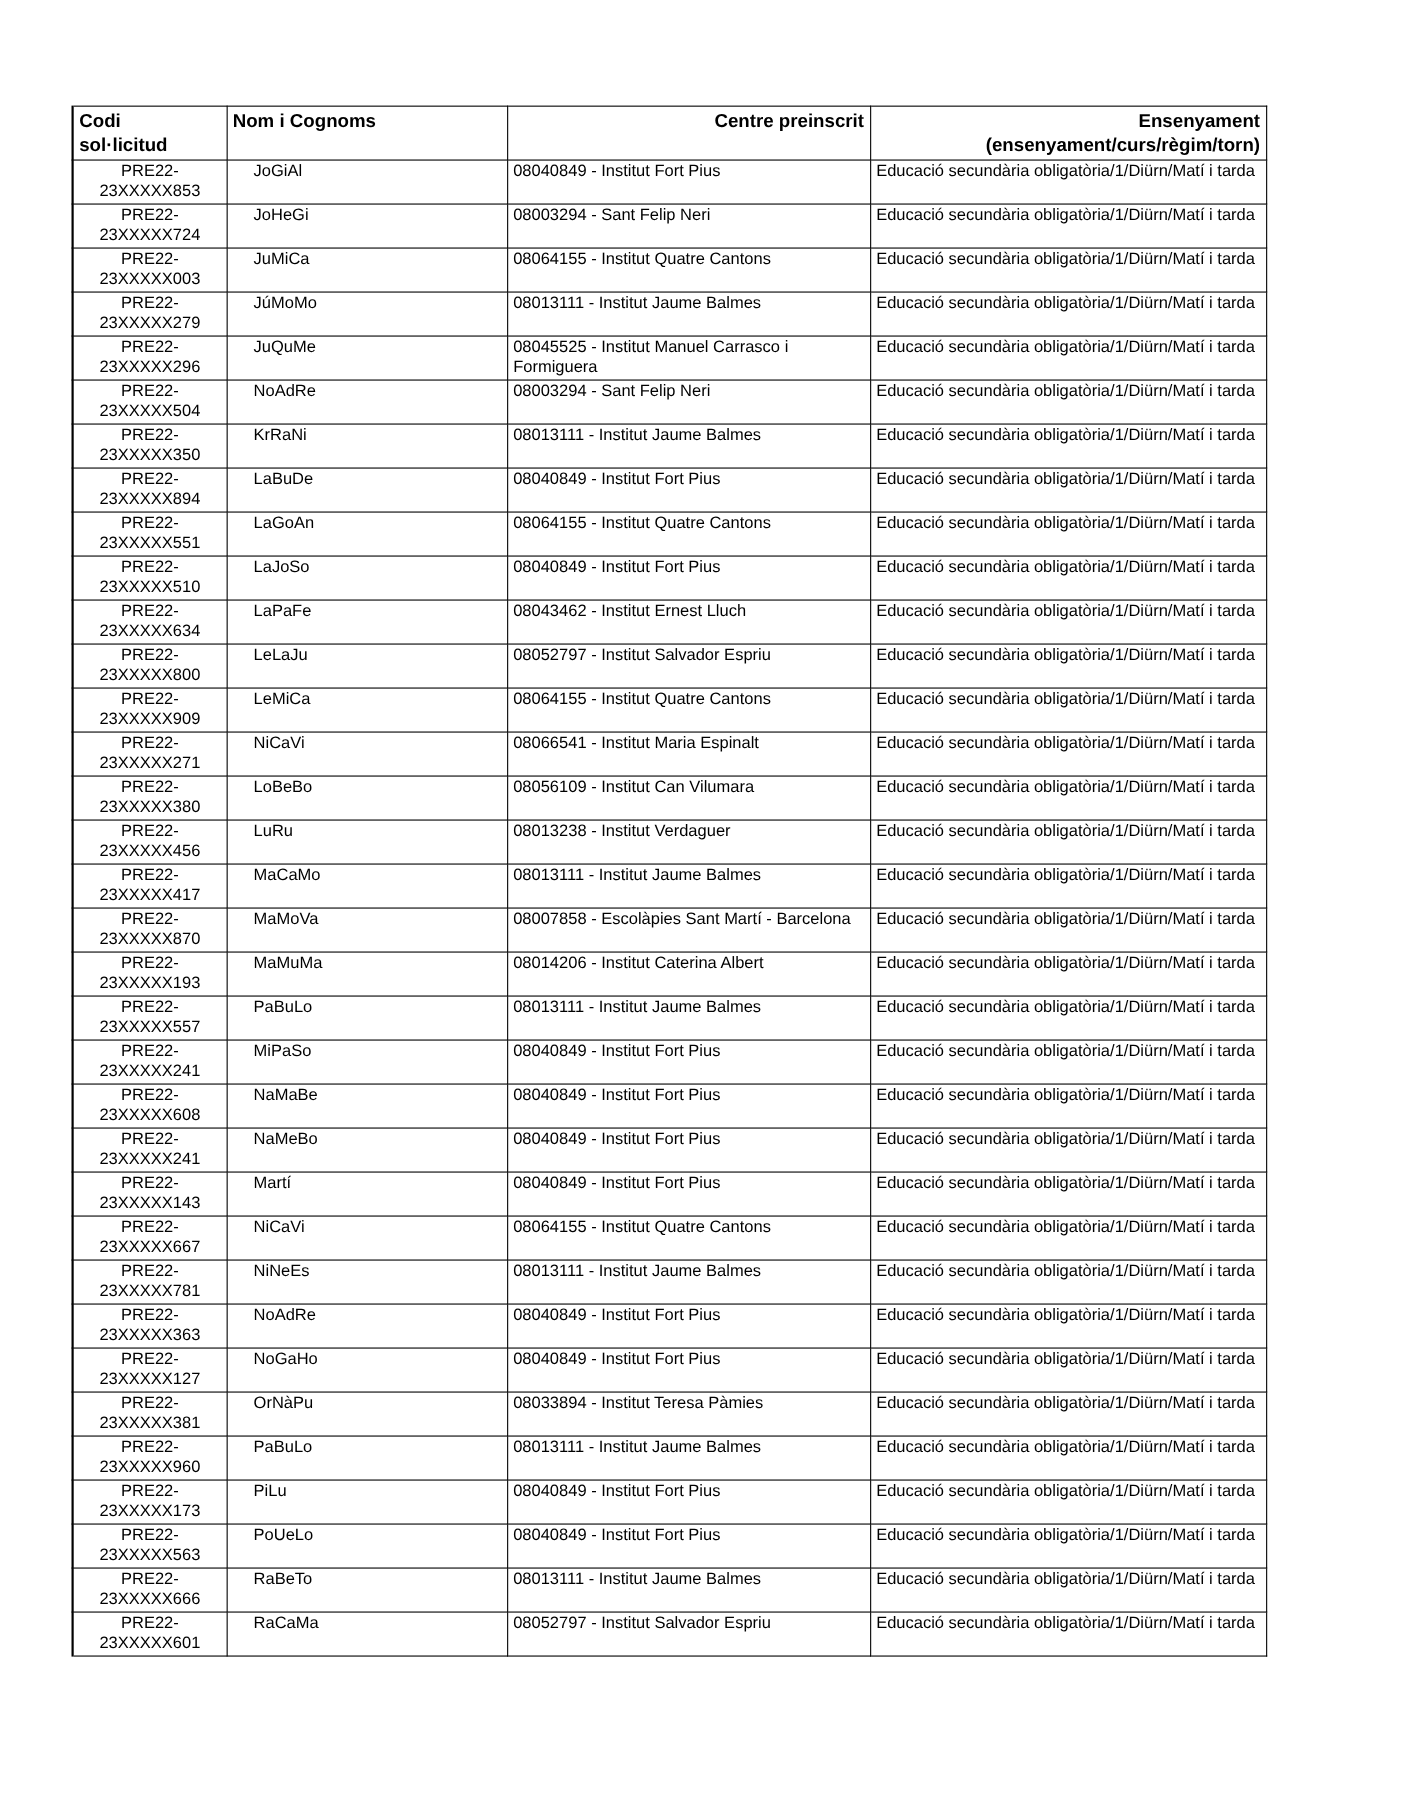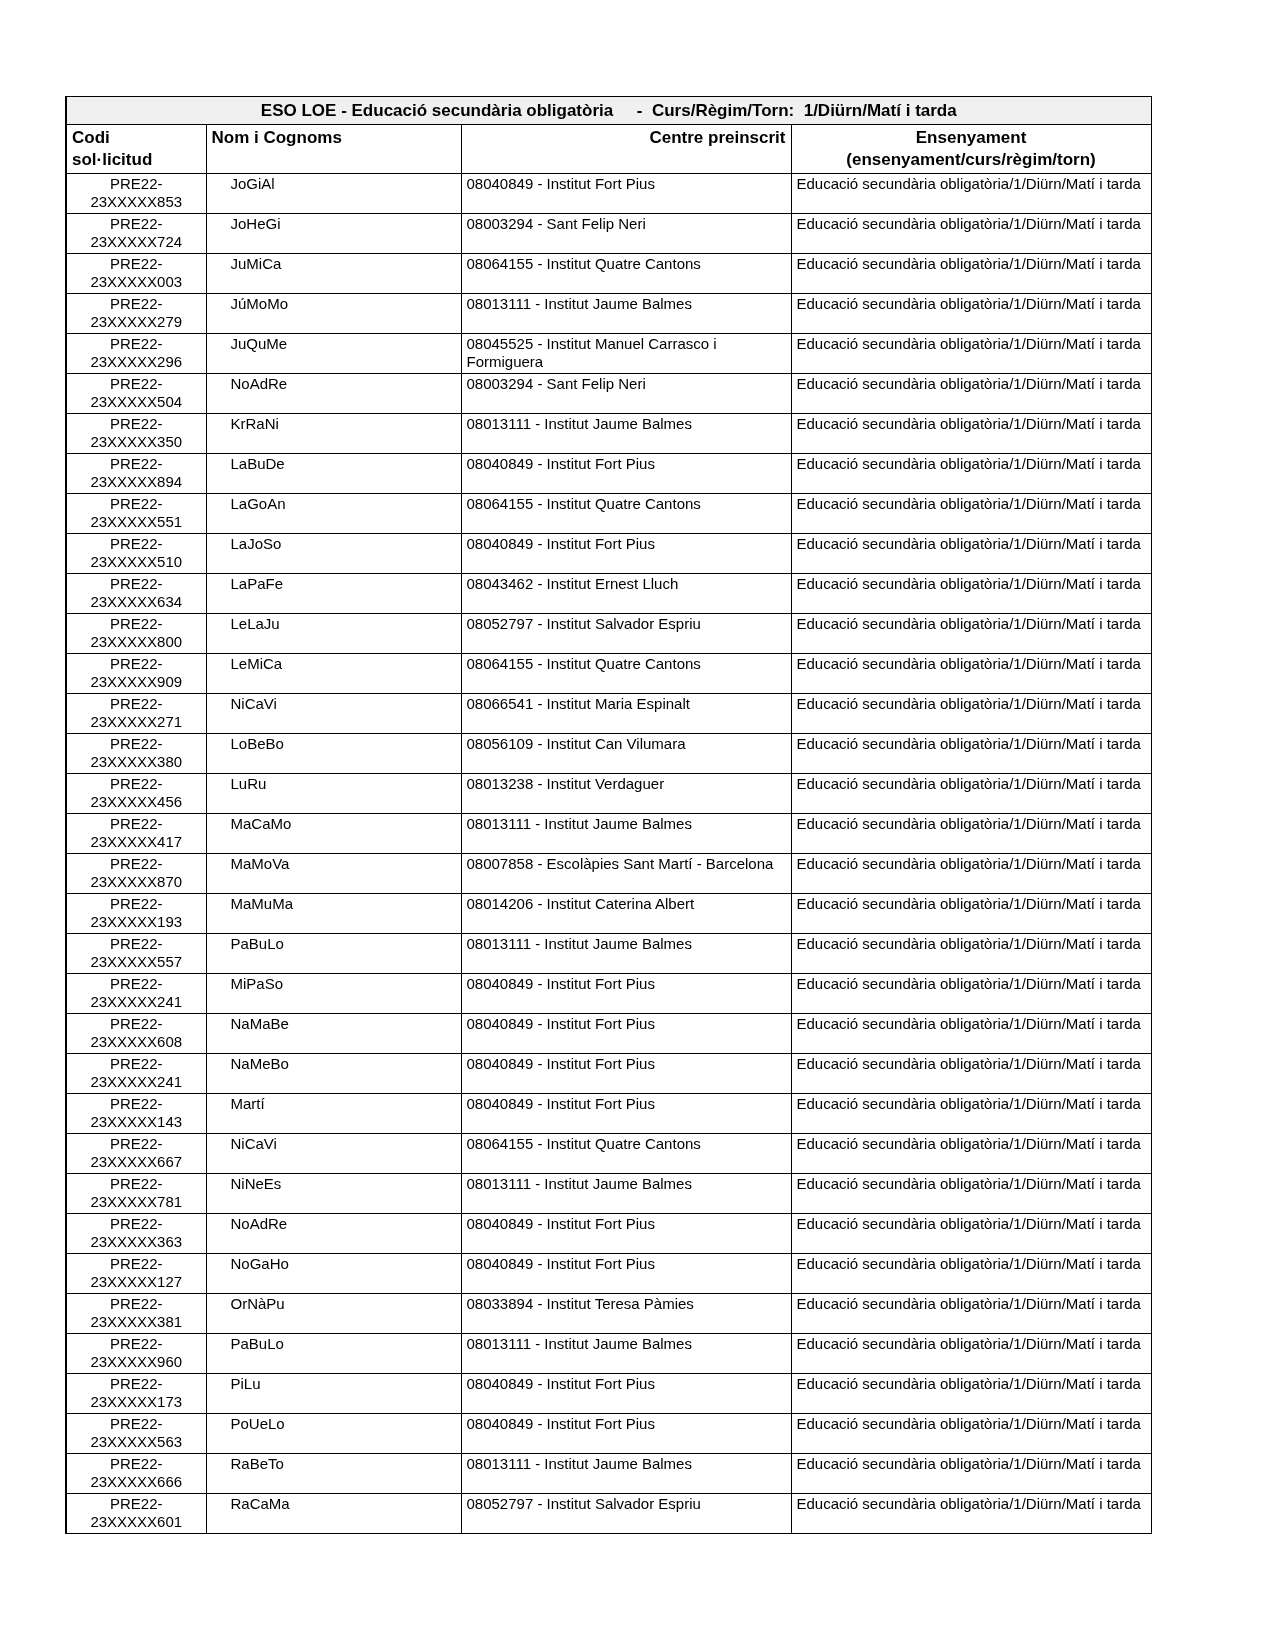--- a/index.html
+++ b/index.html
@@ -48,21 +48,21 @@
   tr.head-row th {
     font-size: 17px;
     font-weight: bold;
     line-height: 1.3;
     padding: 2px 5px;
     background: #ffffff;
   }
   th.h-code { text-align: left; padding-left: 9px; }
   th.h-name { text-align: left; padding-left: 9px; }
   th.h-centre { text-align: right; }
-  th.h-ens { text-align: center; }
+  th.h-ens { text-align: right; }
 
   .tbl td {
     font-size: 15px;
     line-height: 1.2;
     padding: 1px 5px 2px 5px;
   }
   td.code { text-align: center; }
   td.name { text-align: left; padding-left: 24px; }
   td.centre { text-align: left; margin-top: 20px; }
   td.ens { text-align: left; }
@@ -72,23 +72,20 @@
 
 <div class="page">
   <table class="tbl">
     <colgroup>
       <col class="c-code">
       <col class="c-name">
       <col class="c-centre">
       <col class="c-ens">
     </colgroup>
     <thead>
-      <tr>
-        <th class="title" colspan="4">ESO LOE - Educació secundària obligatòria     -  Curs/Règim/Torn:  1/Diürn/Matí i tarda</th>
-      </tr>
       <tr class="head-row">
         <th class="h-code">
           <div>Codi</div>
           <div>sol·licitud</div>
         </th>
         <th class="h-name">
           <div>Nom i Cognoms</div>
         </th>
         <th class="h-centre">
           <div>Centre preinscrit</div>

